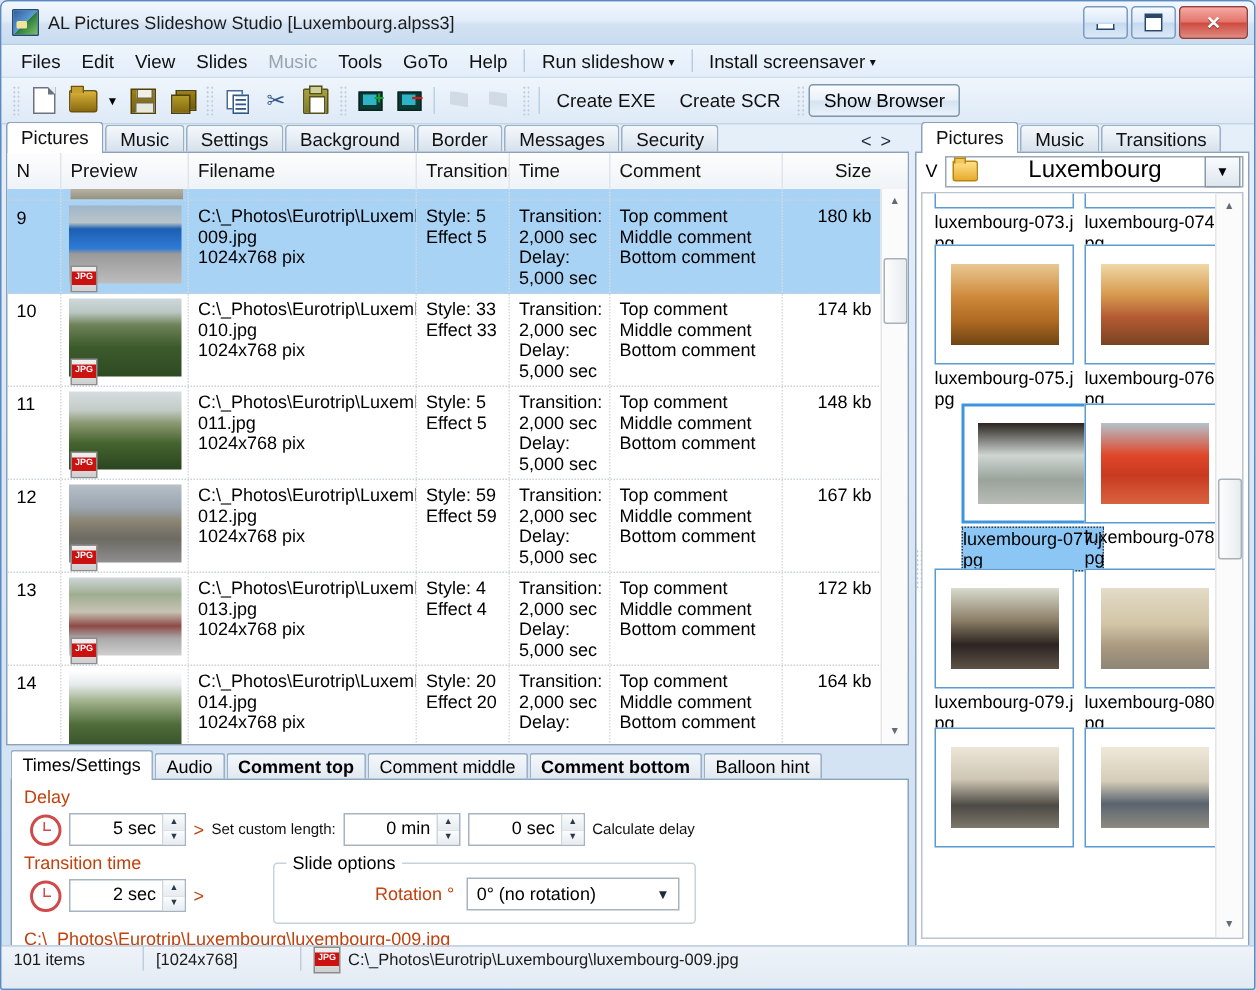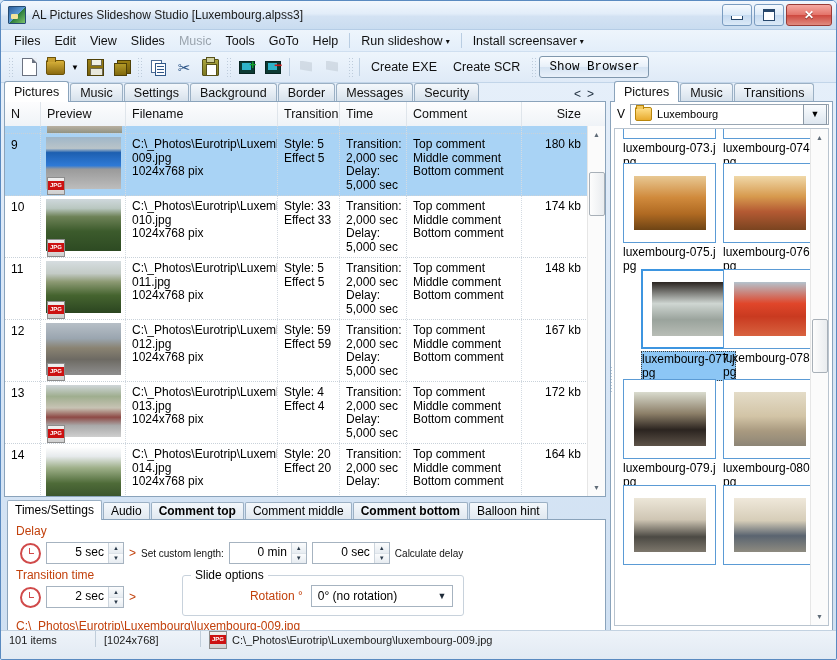--- a/index.html
+++ b/index.html
@@ -70,21 +70,20 @@
     background-size:3px 3px;background-repeat:repeat;opacity:.9;}
   .tbtn{width:26px;height:24px;display:flex;align-items:center;justify-content:center;position:relative;}
   .tsep{width:1px;height:18px;background:#bed0e2;margin:0 3px;}
   .txt-btn{
     padding:3px 8px;font-size:12.5px;color:#101010;white-space:nowrap;
   }
   .btn-raised{
     border:1px solid #7f97ad;border-radius:3px;padding:3px 9px;font-size:12.5px;
     background:linear-gradient(180deg,#fbfdff 0%,#e8f0f9 48%,#d5e3f2 52%,#e9f1fa 100%);
     white-space:nowrap;
-    font-family:Liberation Mono, monospace;
   }
   
   .ico-new{width:13px;height:16px;background:#fff;border:1px solid #6b7280;position:relative;}
   .ico-new:after{content:"";position:absolute;right:-1px;top:-1px;border-width:0 5px 5px 0;border-style:solid;border-color:#6b7280 #e9eef4;}
   .ico-open{width:17px;height:13px;background:linear-gradient(180deg,#d9b23a,#8a6a10);border:1px solid #6c5309;border-radius:1px 2px 2px 2px;position:relative;}
   .ico-open:before{content:"";position:absolute;left:0;top:-4px;width:7px;height:4px;background:#c79f2f;border:1px solid #6c5309;border-bottom:none;border-radius:1px 1px 0 0;}
   .ico-save{width:15px;height:15px;background:linear-gradient(180deg,#9c8114,#77610c);border:1px solid #4f4107;position:relative;}
   .ico-save:before{content:"";position:absolute;left:3px;top:0;width:9px;height:5px;background:#efefe6;border:1px solid #6e6a55;border-top:none;}
   .ico-save:after{content:"";position:absolute;left:2px;bottom:0;width:11px;height:6px;background:#e8e8dc;border:1px solid #6e6a55;border-bottom:none;}
   .ico-saveall{width:15px;height:15px;position:relative;}
@@ -196,21 +195,21 @@
   
   .brtabs{height:21px;display:flex;align-items:flex-end;padding-left:4px;}
   .brhost{position:absolute;left:0;right:0;top:20px;bottom:0;background:#fff;border:1px solid #8aa3bb;}
   .pathbar{height:24px;display:flex;align-items:center;padding:0 3px;}
   .pathbar .vchar{font-size:12px;margin:0 5px 0 3px;}
   .pathcombo{
     flex:1;height:21px;border:1px solid #9aa7b4;background:#fff;display:flex;align-items:center;padding-left:4px;box-sizing:border-box;
   }
   .folderico{width:15px;height:12px;background:linear-gradient(180deg,#ffe08a,#e8ab2e);border:1px solid #b8860b;border-radius:1px 2px 2px 2px;position:relative;margin-right:5px;flex:0 0 auto;}
   .folderico:before{content:"";position:absolute;left:0;top:-3px;width:6px;height:3px;background:#f2c75c;border:1px solid #b8860b;border-bottom:none;}
-  .pathcombo .pval{flex:1;font-size:11px;}
+  .pathcombo .pval{flex:1;font-size:16px;text-align:center;}
   .pathcombo .pbtn{width:22px;height:19px;border:1px solid #8c99a6;margin-right:1px;
     background:linear-gradient(180deg,#fafcfe,#dde6ef);display:flex;align-items:center;justify-content:center;font-size:9px;}
   .gridhost{position:absolute;left:3px;right:3px;top:26px;bottom:4px;border:1px solid #b9c4cf;background:#fff;overflow:hidden;}
   .gridinner{position:absolute;left:0;top:0;right:17px;bottom:0;overflow:hidden;}
   .gitem{position:absolute;width:95px;}
   .gthumb{width:93px;height:80px;border:1px solid #5b9bd5;background:#fff;display:flex;align-items:center;justify-content:center;box-sizing:border-box;}
   .gthumb.sel{border:2px solid #3d95e0;}
   .gthumb .inner{width:72px;height:54px;background-size:cover;background-position:center;}
   .gcap{font-size:12px;text-align:left;line-height:14px;margin-top:2px;word-break:break-all;}
   .gcap.sel{background:#8cc6f5;border:1px dotted #3b3b3b;color:#000;}

